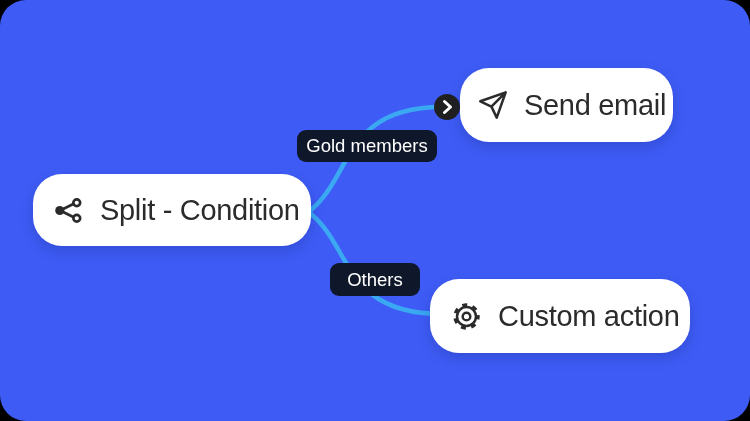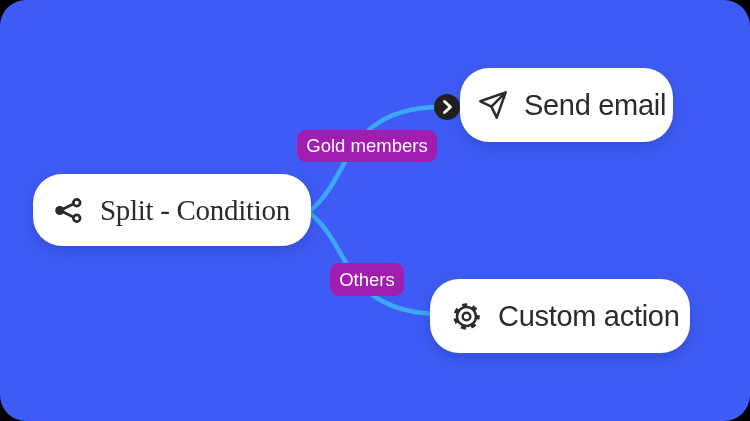--- a/index.html
+++ b/index.html
@@ -42,38 +42,38 @@
     letter-spacing: -0.3px;
     white-space: nowrap;
   }
   .node-icon {
     display: flex;
     align-items: center;
     justify-content: center;
     color: #2b2b2b;
     flex: 0 0 auto;
   }
-  .node-split   { left: 33px;  top: 174px; width: 278px; height: 72px; padding-left: 19px; font-family: Liberation Serif, serif; }
+  .node-split   { left: 33px;  top: 174px; width: 278px; height: 72px; padding-left: 19px; }
   .node-send    { left: 460px; top: 68px;  width: 213px; height: 74px; padding-left: 17px; }
   .node-custom  { left: 430px; top: 279px; width: 260px; height: 74px; padding-left: 20px; }
 
   .branch-pill {
     position: absolute;
-    background: #a21caf;
+    background: #0f172a;
     color: #ffffff;
     border-radius: 9px;
     font-size: 18.5px;
     display: flex;
     align-items: center;
     justify-content: center;
     white-space: nowrap;
     cursor: pointer;
   }
   .pill-gold   { left: 297px; top: 130px; width: 140px; height: 32px; }
-  .pill-others { left: 330px; top: 263px; width: 74px;  height: 33px; }
+  .pill-others { left: 330px; top: 263px; width: 90px;  height: 33px; }
 
   .port-badge {
     position: absolute;
     width: 26px;
     height: 26px;
     border-radius: 50%;
     background: #202020;
     display: flex;
     align-items: center;
     justify-content: center;

